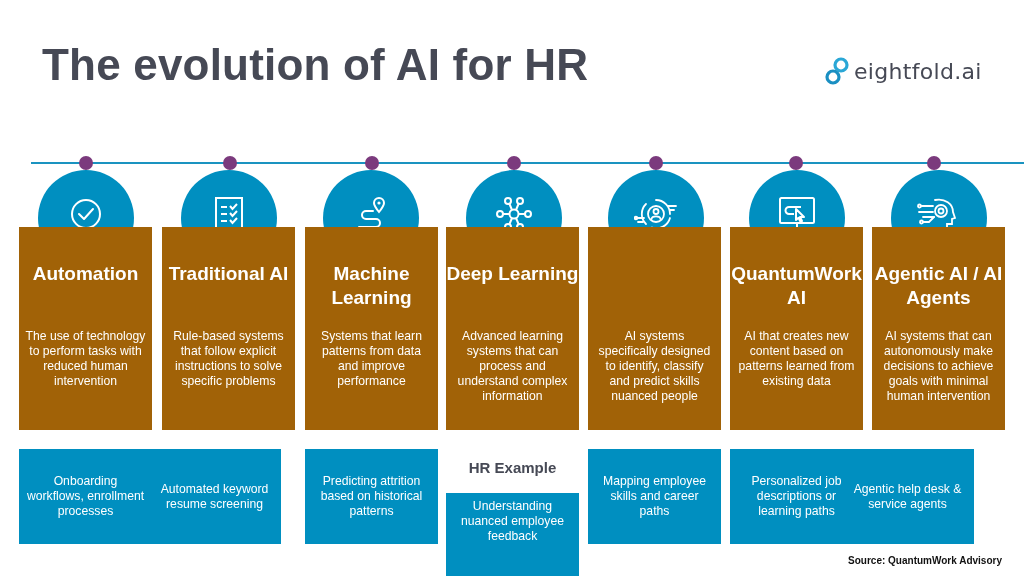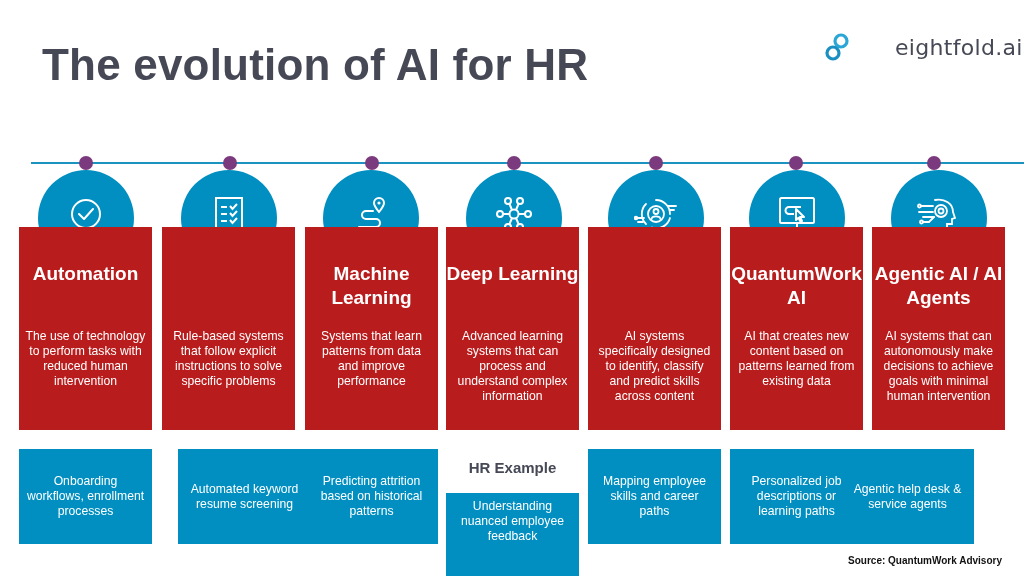--- a/index.html
+++ b/index.html
@@ -1,26 +1,26 @@
 <!DOCTYPE html>
 <html><head>
 <meta charset="utf-8">
 <style>
   html, body { margin:0; padding:0; }
   body { width:1024px; height:576px; background:#ffffff; position:relative; overflow:hidden;
          font-family:"Liberation Sans", sans-serif; }
   .title { position:absolute; left:42px; top:40px; font-size:44px; font-weight:bold; color:#464955; letter-spacing:0.2px; }
-  .logo { position:absolute; left:824px; top:32px; display:flex; align-items:center;gap:41px; }
+  .logo { position:absolute; left:824px; top:56px; display:flex; align-items:center; }
   .logo .mark { width:26px; height:30px; margin-right:4px; }
   .logo .text { font-family:"DejaVu Sans", sans-serif; font-size:22px; color:#464955; letter-spacing:0.3px; }
   .timeline { position:absolute; left:31px; top:162px; width:993px; height:2px; background:#1a93c0; }
   .dot { position:absolute; top:156px; width:14px; height:14px; border-radius:50%; background:#7b3a7d; }
   .dome { position:absolute; top:170px; width:96px; height:96px; border-radius:50%; background:#008fc0; }
   .icon { position:absolute; top:192px; width:44px; height:44px; }
-  .card-top { position:absolute; top:227px; width:133px; height:203px; background:#b91c1c; color:#fff; text-align:center; }
+  .card-top { position:absolute; top:227px; width:133px; height:203px; background:#a16207; color:#fff; text-align:center; }
   .card-title { position:absolute; left:0; right:0; top:35px; font-size:19px; font-weight:bold; line-height:24px; }
   .card-desc { position:absolute; left:6px; right:6px; top:102px; font-size:12.2px; line-height:15px; }
   .card-bottom { position:absolute; top:449px; width:133px; height:95px; background:#008fc0; color:#fff; text-align:center;
                  display:flex; align-items:center; justify-content:center; }
   .card-bottom span { font-size:12.2px; line-height:15px; padding:0 6px; }
   .hr-label { position:absolute; left:446px; width:133px; top:431px; text-align:center; font-size:15px; font-weight:bold; color:#464955;margin-top:28px; }
   .source { position:absolute; right:22px; top:555px; font-size:10px; font-weight:bold; color:#111; }
   svg { display:block; }
 </style>
 </head>
@@ -60,23 +60,24 @@
   <svg class="icon" style="left:207px" viewBox="0 0 44 44">
     <rect x="9" y="6" width="26" height="32" fill="none" stroke="#fff" stroke-width="2"></rect>
     <line x1="14" y1="15" x2="20" y2="15" stroke="#fff" stroke-width="2"></line>
     <line x1="14" y1="22" x2="20" y2="22" stroke="#fff" stroke-width="2"></line>
     <line x1="14" y1="29" x2="20" y2="29" stroke="#fff" stroke-width="2"></line>
     <polyline points="23,14 25.5,17 30,12" fill="none" stroke="#fff" stroke-width="2"></polyline>
     <polyline points="23,21 25.5,24 30,19" fill="none" stroke="#fff" stroke-width="2"></polyline>
     <polyline points="23,28 25.5,31 30,26" fill="none" stroke="#fff" stroke-width="2"></polyline>
   </svg>
   <div class="card-top" style="left:162px">
+    <div class="card-title">Traditional AI</div>
     <div class="card-desc">Rule-based systems that follow explicit instructions to solve specific problems</div>
   </div>
-  <div class="card-bottom" style="left:178px">
+  <div class="card-bottom" style="left:148px">
     <span>Automated keyword resume screening</span>
   </div>
 </div>
 
 <div>
   <div class="dot" style="left:365px"></div>
   <div class="dome" style="left:323px"></div>
   <svg class="icon" style="left:349px" viewBox="0 0 44 44">
     <path d="M30,20 C26,15 25,13 25,11 A5,5 0 0 1 35,11 C35,13 34,15 30,20 Z" fill="none" stroke="#fff" stroke-width="2"></path>
     <circle cx="30" cy="11" r="1.6" fill="#fff"></circle>
@@ -134,21 +135,21 @@
       <circle cx="22" cy="19.5" r="2.5"></circle>
       <path d="M17.5,27 C18,23.5 26,23.5 26.5,27"></path>
       <line x1="2" y1="26" x2="10" y2="26"></line>
         <circle cx="2" cy="26" r="1.3"></circle>
       <line x1="4" y1="30" x2="9" y2="30"></line>
       <line x1="34" y1="14" x2="42" y2="14"></line>
       <line x1="36" y1="18" x2="40" y2="18"></line>
     </g>
   </svg>
   <div class="card-top" style="left:588px">
-    <div class="card-desc">AI systems specifically designed to identify, classify and predict skills across content</div>
+    <div class="card-desc">AI systems specifically designed to identify, classify and predict skills nuanced people</div>
   </div>
   <div class="card-bottom" style="left:588px">
     <span>Mapping employee skills and career paths</span>
   </div>
 </div>
 
 <div>
   <div class="dot" style="left:789px"></div>
   <div class="dome" style="left:749px"></div>
   <svg class="icon" style="left:775px" viewBox="0 0 44 44">

